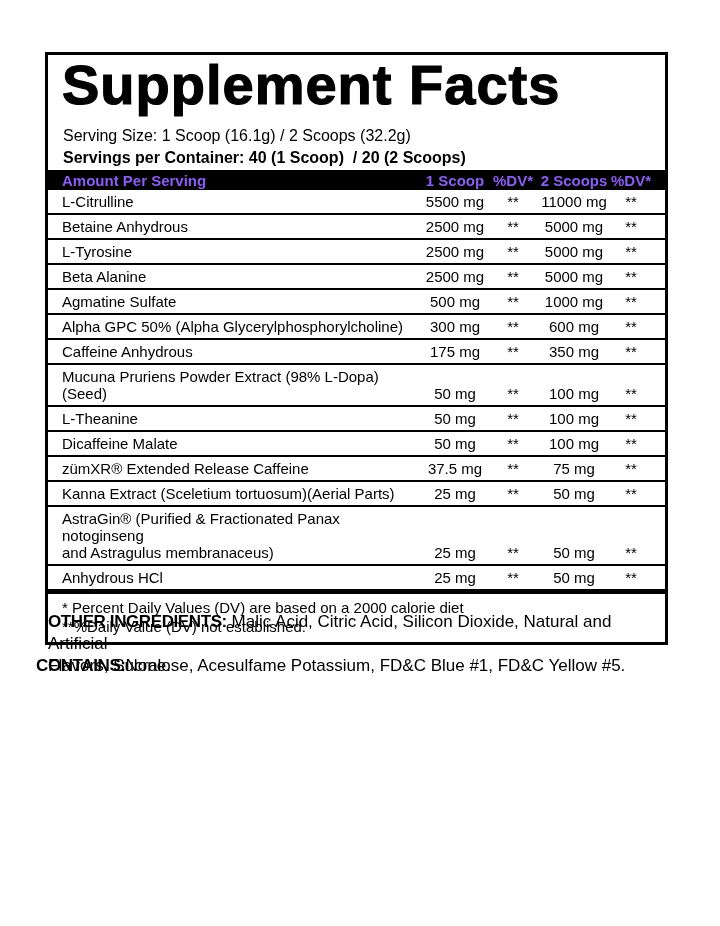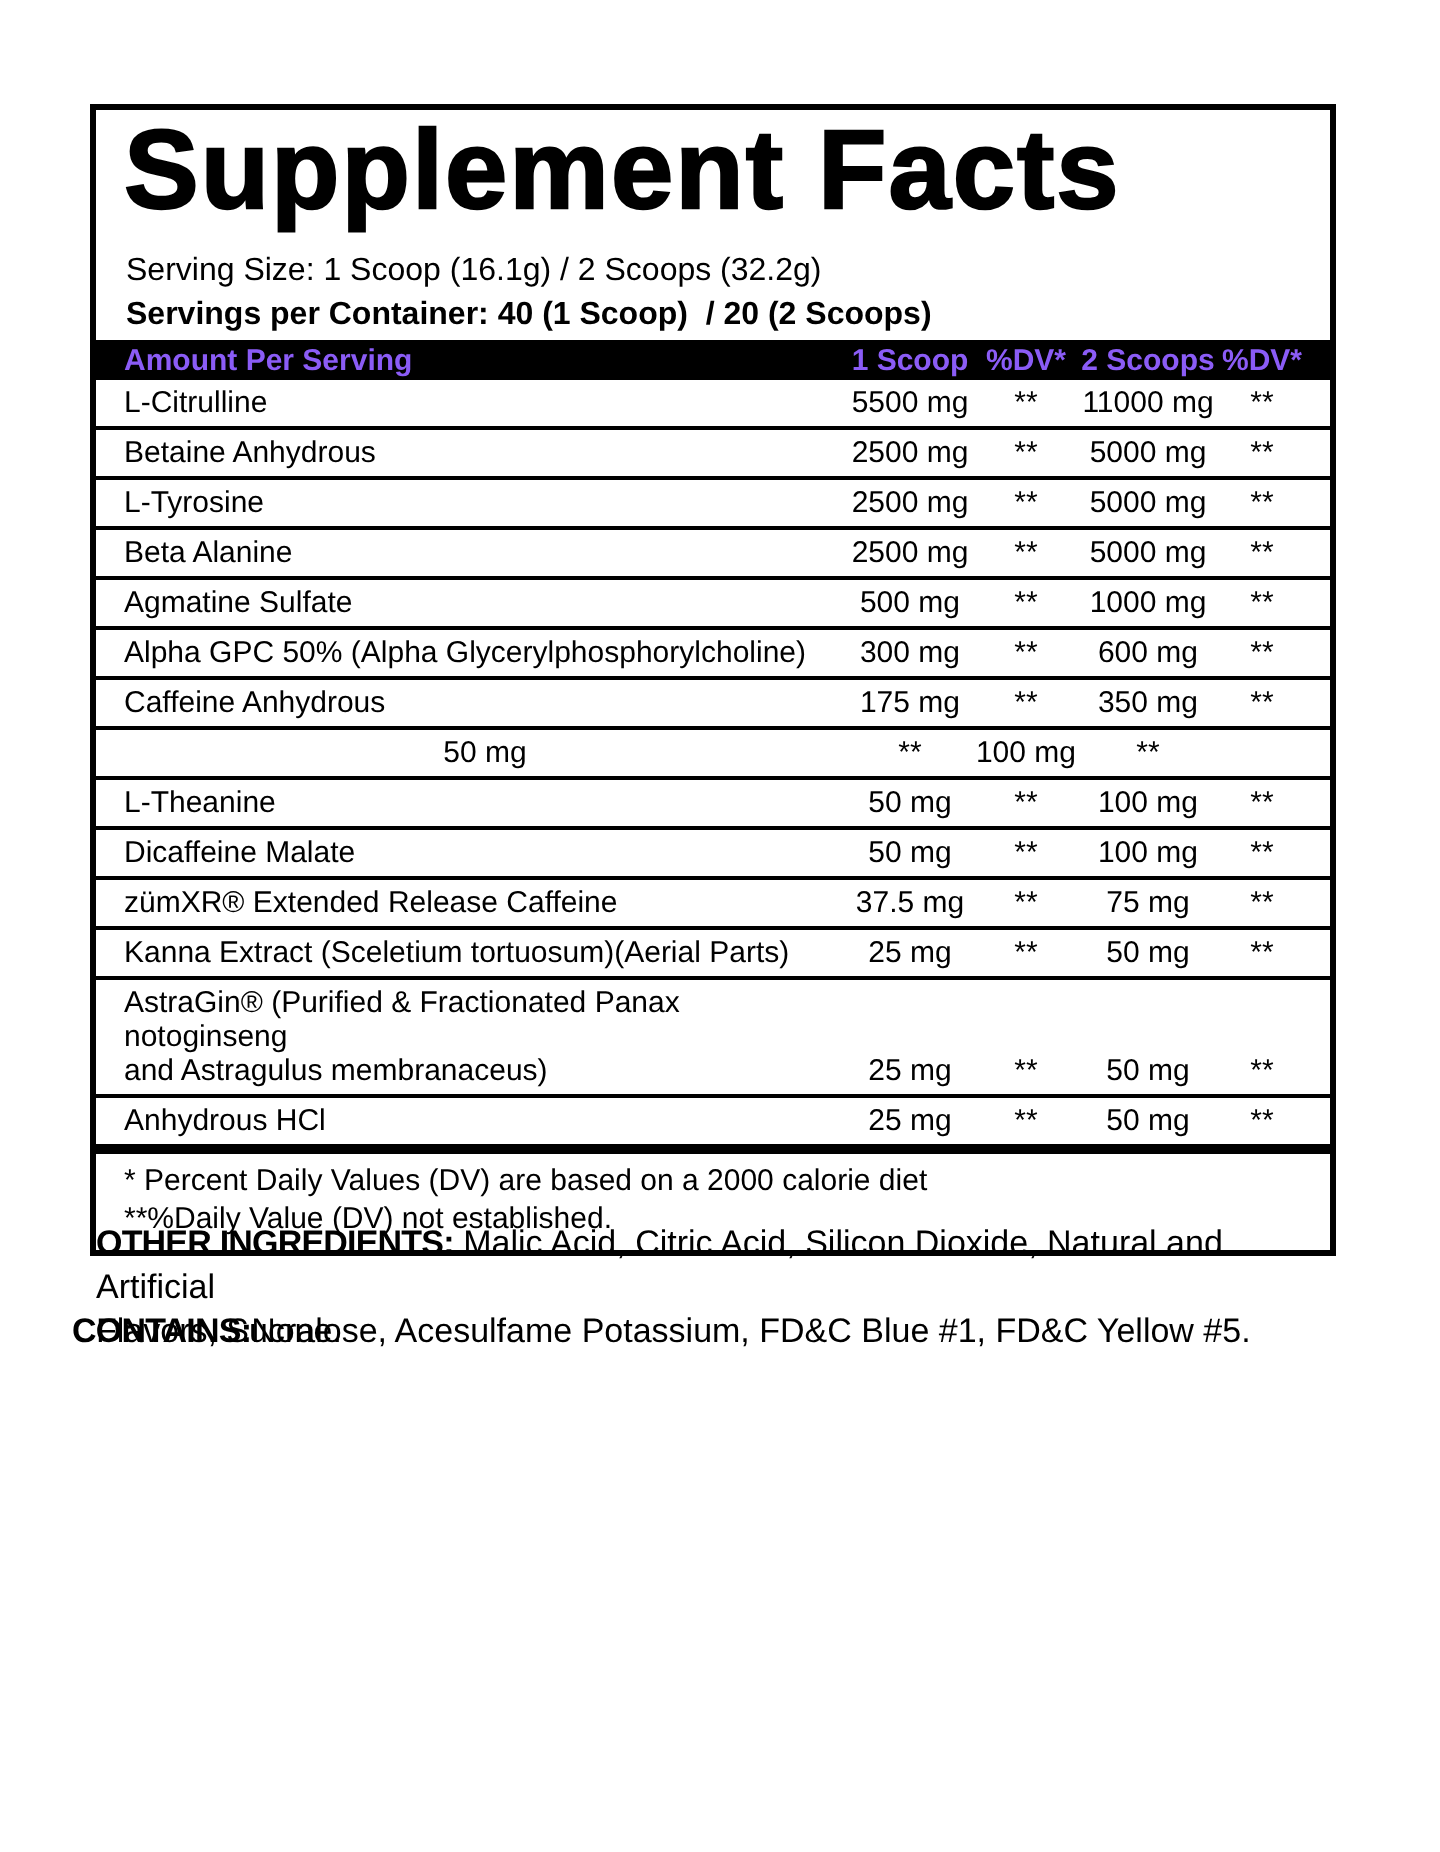--- a/index.html
+++ b/index.html
@@ -146,20 +146,21 @@
       <span class="cell cell-r">**</span>
     </div>
     <div class="row">
       <span class="cell cell-name">Caffeine Anhydrous</span>
       <span class="cell cell-r">175 mg</span>
       <span class="cell cell-r">**</span>
       <span class="cell cell-r">350 mg</span>
       <span class="cell cell-r">**</span>
     </div>
     <div class="row">
+      <span class="cell cell-name">Mucuna Pruriens Powder Extract (98% L-Dopa)(Seed)</span>
       <span class="cell cell-r">50 mg</span>
       <span class="cell cell-r">**</span>
       <span class="cell cell-r">100 mg</span>
       <span class="cell cell-r">**</span>
     </div>
     <div class="row">
       <span class="cell cell-name">L-Theanine</span>
       <span class="cell cell-r">50 mg</span>
       <span class="cell cell-r">**</span>
       <span class="cell cell-r">100 mg</span>

